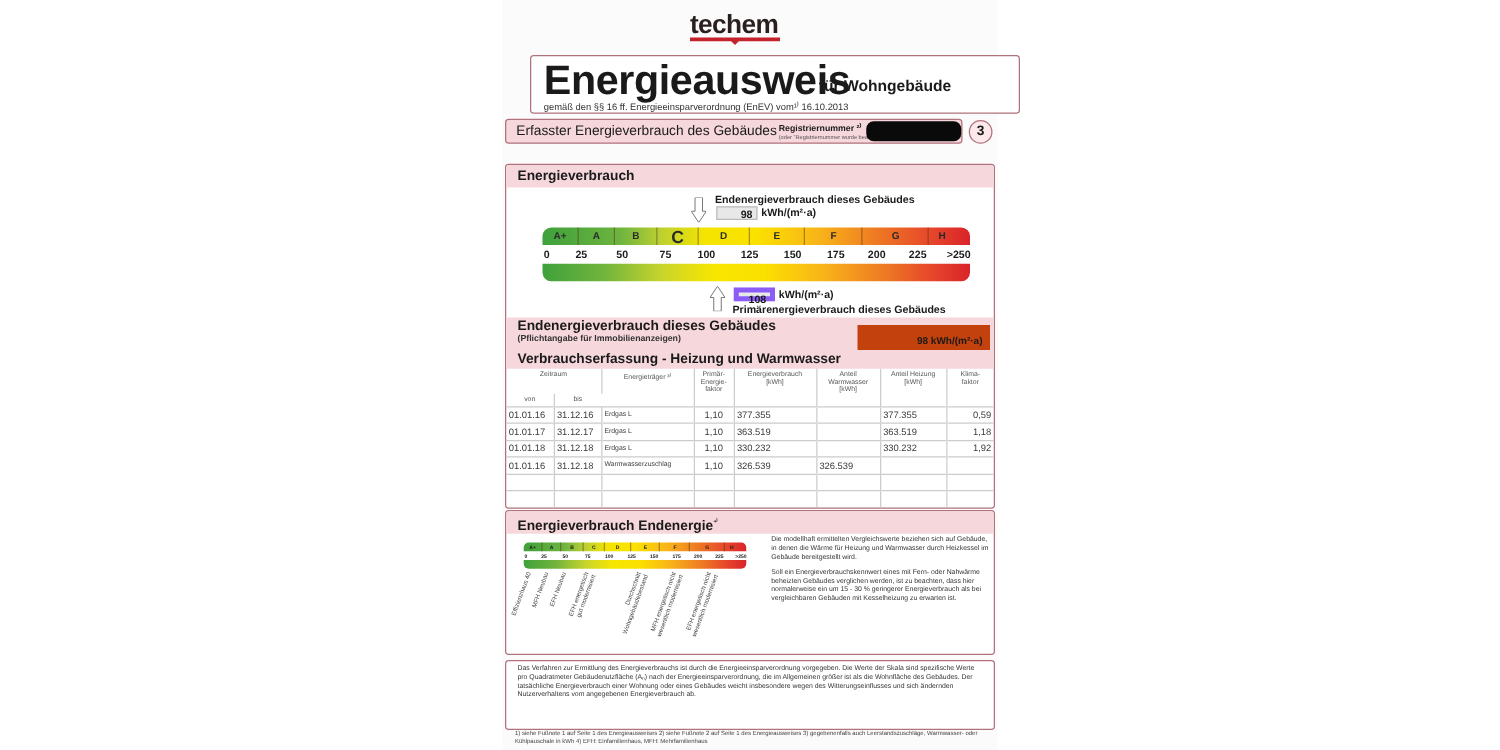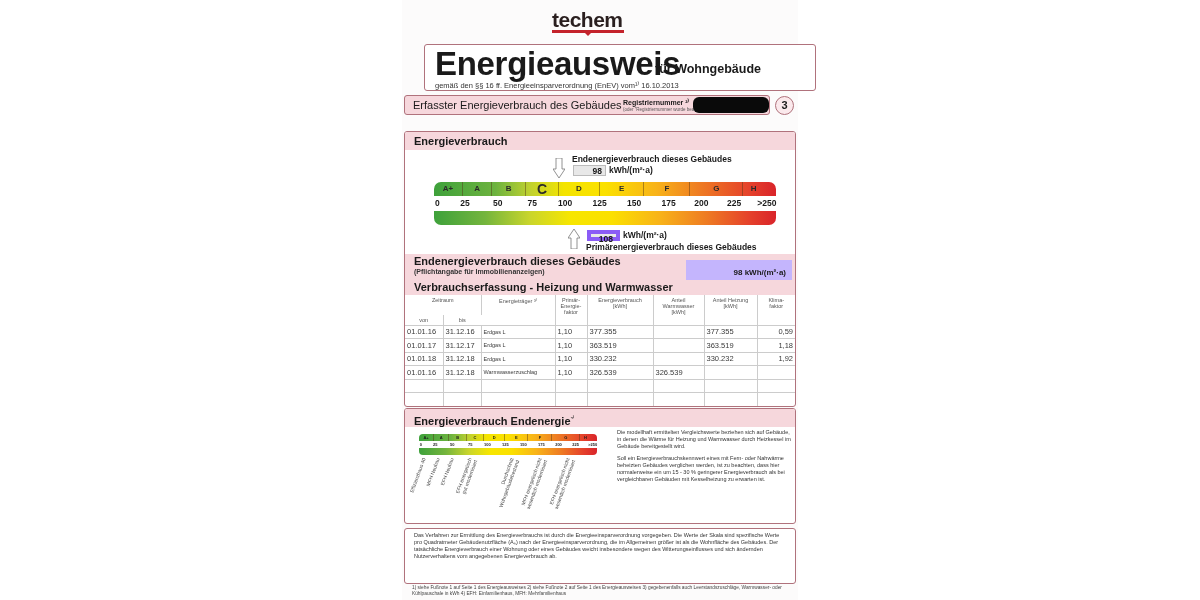--- a/index.html
+++ b/index.html
@@ -40,31 +40,31 @@
   .scale-cell { height: 14px; font-size: 8px; font-weight: bold; text-align: center; line-height: 14px; border-right: 1px solid rgba(80,50,20,0.45); color: #2a2a2a; }
   .scale-cell:last-child { border-right: none; }
   .scale-cell.active { font-size: 14px; line-height: 14px; }
   .scale-ticks { position: absolute; left: 29px; top: 66px; width: 345px; height: 10px; }
   .tick { position: absolute; font-size: 8.5px; font-weight: bold; transform: translateX(-50%); }
   .scale-bottom { position: absolute; left: 29px; top: 79px; width: 342px; height: 14px; border-radius: 0 0 7px 7px; background: linear-gradient(to right, #3ea13b 0%, #74b53d 15%, #c9d52c 28%, #f7e600 40%, #fbe000 52%, #f8b319 66%, #ee7a23 80%, #e5422b 92%, #d9242a 100%); }
 
   .endlabel-row { position: absolute; left: 0; top: 122px; width: 390px; height: 26px; background: #f6d7dc; }
   .endlabel-title { position: absolute; left: 9px; top: 1px; font-size: 11px; font-weight: bold; }
   .endlabel-note { position: absolute; left: 9px; top: 14px; font-size: 7px; font-weight: bold; color: #333; }
-  .endlabel-box { position: absolute; left: 281px; top: 6px; width: 106px; height: 28px; background: #c4b5fd; }
+  .endlabel-box { position: absolute; left: 281px; top: 6px; width: 106px; height: 28px; background: #c2410c; }
   .endlabel-val { position: absolute; right: 6px; top: 8px; font-size: 8px; font-weight: bold; }
 
   .vb-head { position: absolute; left: 0; top: 148px; width: 390px; height: 15px; background: #f6d7dc; padding-left: 9px; font-size: 11px; font-weight: bold; line-height: 14px; }
 
   table.tbl { position: absolute; left: 0; top: 163px; width: 390px; border-collapse: collapse; font-size: 7.5px; color: #3a3a3a; }
   table.tbl th { font-weight: normal; font-size: 5.5px; color: #555; text-align: center; vertical-align: top; padding-top: 2px; border-right: 1px solid #ccc; }
   table.tbl td { border-right: 1px solid #ccc; border-top: 1px solid #ccc; height: 13.5px; padding: 0 2px; }
   table.tbl th:last-child, table.tbl td:last-child { border-right: none; }
   .r { text-align: right; }
-  .c { }
+  .c { text-align: center; }
   .small { font-size: 5.5px; }
 
   .vw { top: 408px; height: 116px; }
   .vw-title { font-size: 11px; }
   .mini-top { position: absolute; left: 14px; top: 25px; width: 178px; height: 7px; border-radius: 4px 4px 0 0; background: linear-gradient(to right, #3ea13b 0%, #6db33f 18%, #bfd130 28%, #f4e400 38%, #fbe100 50%, #f8b319 65%, #ee7a23 78%, #e5422b 92%, #d9242a 100%); display: flex; }
   .mini-cell { height: 7px; font-size: 4px; font-weight: bold; text-align: center; line-height: 7px; border-right: 1px solid rgba(80,50,20,0.45); }
   .mini-cell:last-child { border-right: none; }
   .mini-ticks { position: absolute; left: 14px; top: 33px; width: 180px; height: 6px; }
   .mtick { position: absolute; font-size: 4px; font-weight: bold; transform: translateX(-50%); }
   .mini-bottom { position: absolute; left: 14px; top: 39px; width: 178px; height: 7px; border-radius: 0 0 4px 4px; background: linear-gradient(to right, #3ea13b 0%, #74b53d 15%, #c9d52c 28%, #f7e600 40%, #fbe000 52%, #f8b319 66%, #ee7a23 80%, #e5422b 92%, #d9242a 100%); }

